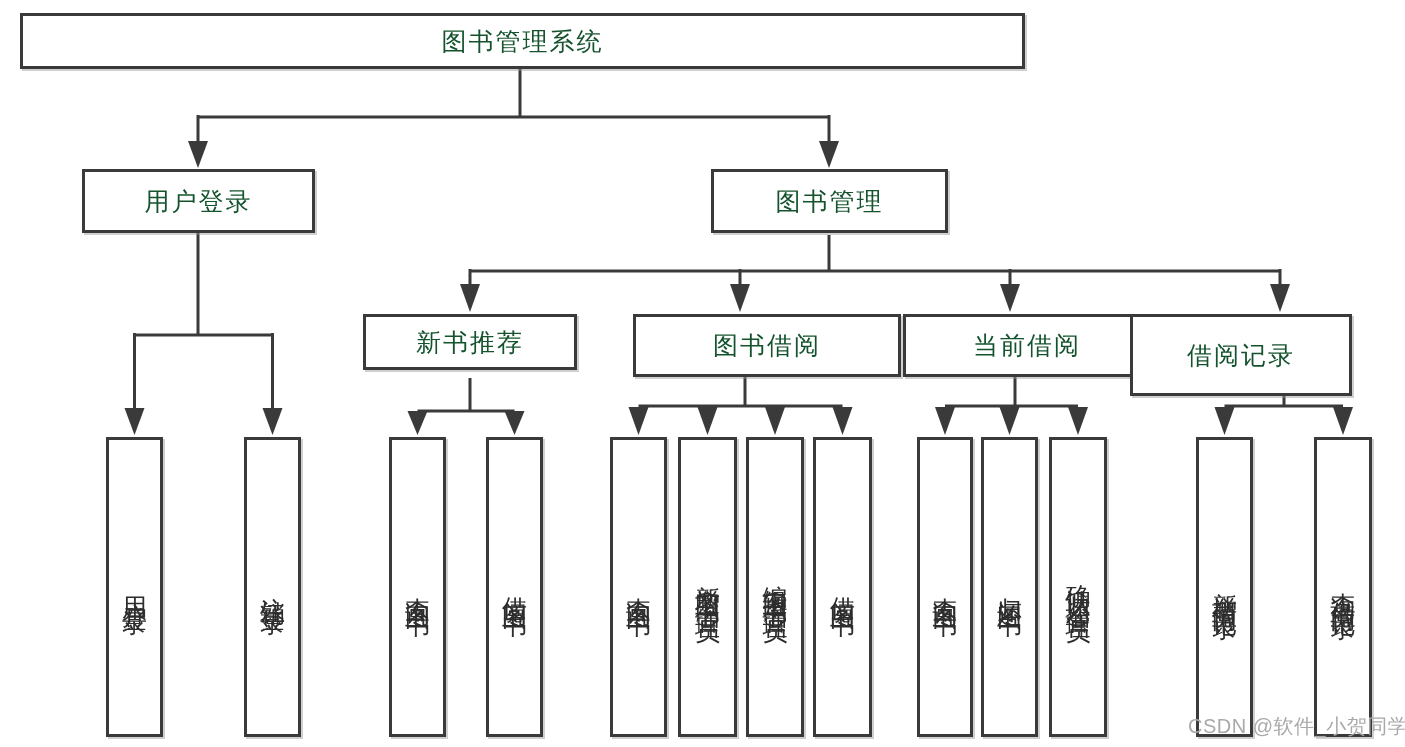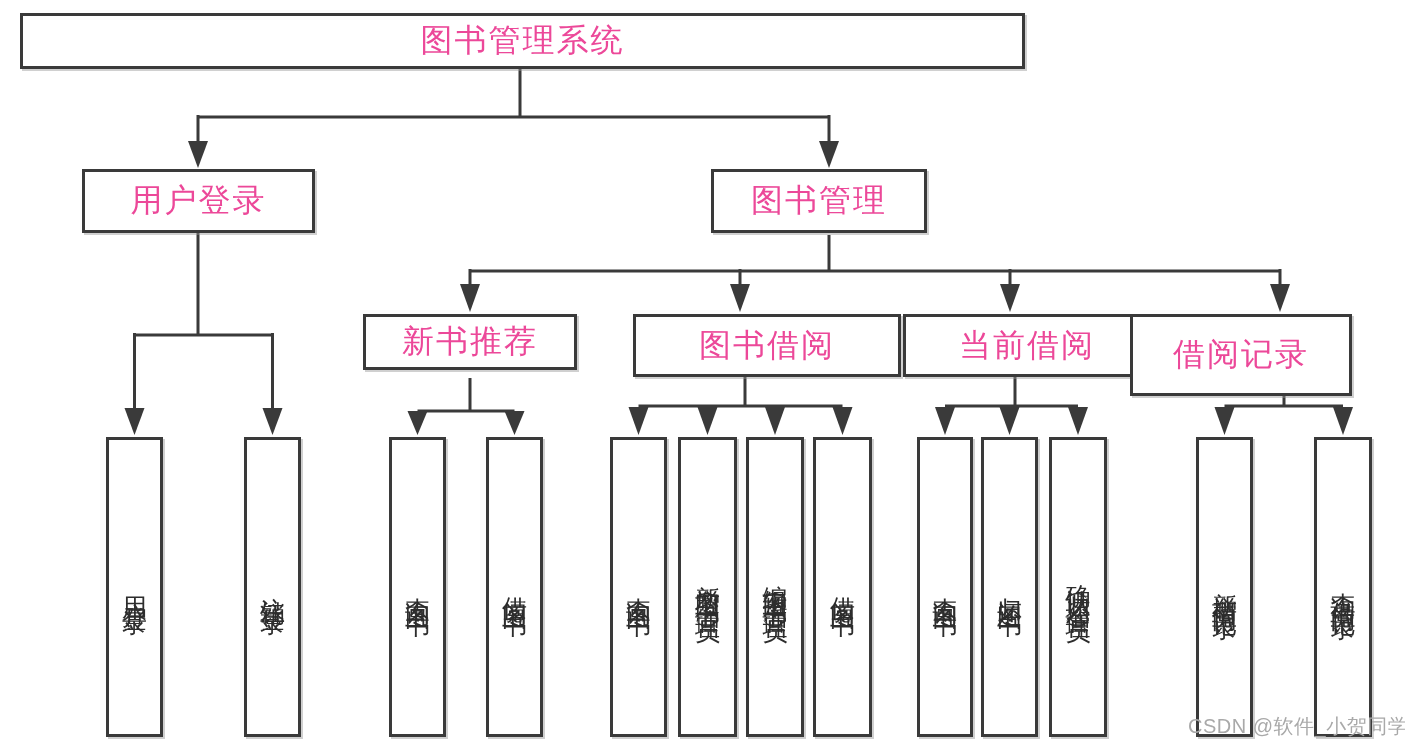--- a/index.html
+++ b/index.html
@@ -28,23 +28,23 @@
     box-sizing: border-box;
     border: 3px solid #3a3a3a;
     background: #ffffff;
     box-shadow: 2px 2px 0 rgba(150,150,150,0.45);
     display: flex;
     align-items: center;
     justify-content: center;
     z-index: 1;
   }
   .hlabel {
-    font-size: 32px;
+    font-size: 25px;
     letter-spacing: 2px;
-    color: #ec4899;
+    color: #14532d;
     white-space: nowrap;
   }
   .vlabel {
     writing-mode: vertical-rl;
     font-size: 25px;
     line-height: 1;
     letter-spacing: 5px;
     color: #2d2d2d;
     white-space: nowrap;
   }
@@ -104,21 +104,21 @@
     </g>
   </svg>
 
   <div class="node" style="left:20px;top:13px;width:1005px;height:56px">
     <span class="hlabel">图书管理系统</span>
   </div>
 
   <div class="node" style="left:82px;top:169px;width:233px;height:64px">
     <span class="hlabel">用户登录</span>
   </div>
-  <div class="node" style="left:711px;top:169px;width:216px;height:64px">
+  <div class="node" style="left:711px;top:169px;width:237px;height:64px">
     <span class="hlabel">图书管理</span>
   </div>
 
   <div class="node" style="left:363px;top:314px;width:214px;height:56px">
     <span class="hlabel">新书推荐</span>
   </div>
   <div class="node" style="left:633px;top:314px;width:268px;height:63px">
     <span class="hlabel">图书借阅</span>
   </div>
   <div class="node" style="left:903px;top:314px;width:248px;height:63px">

